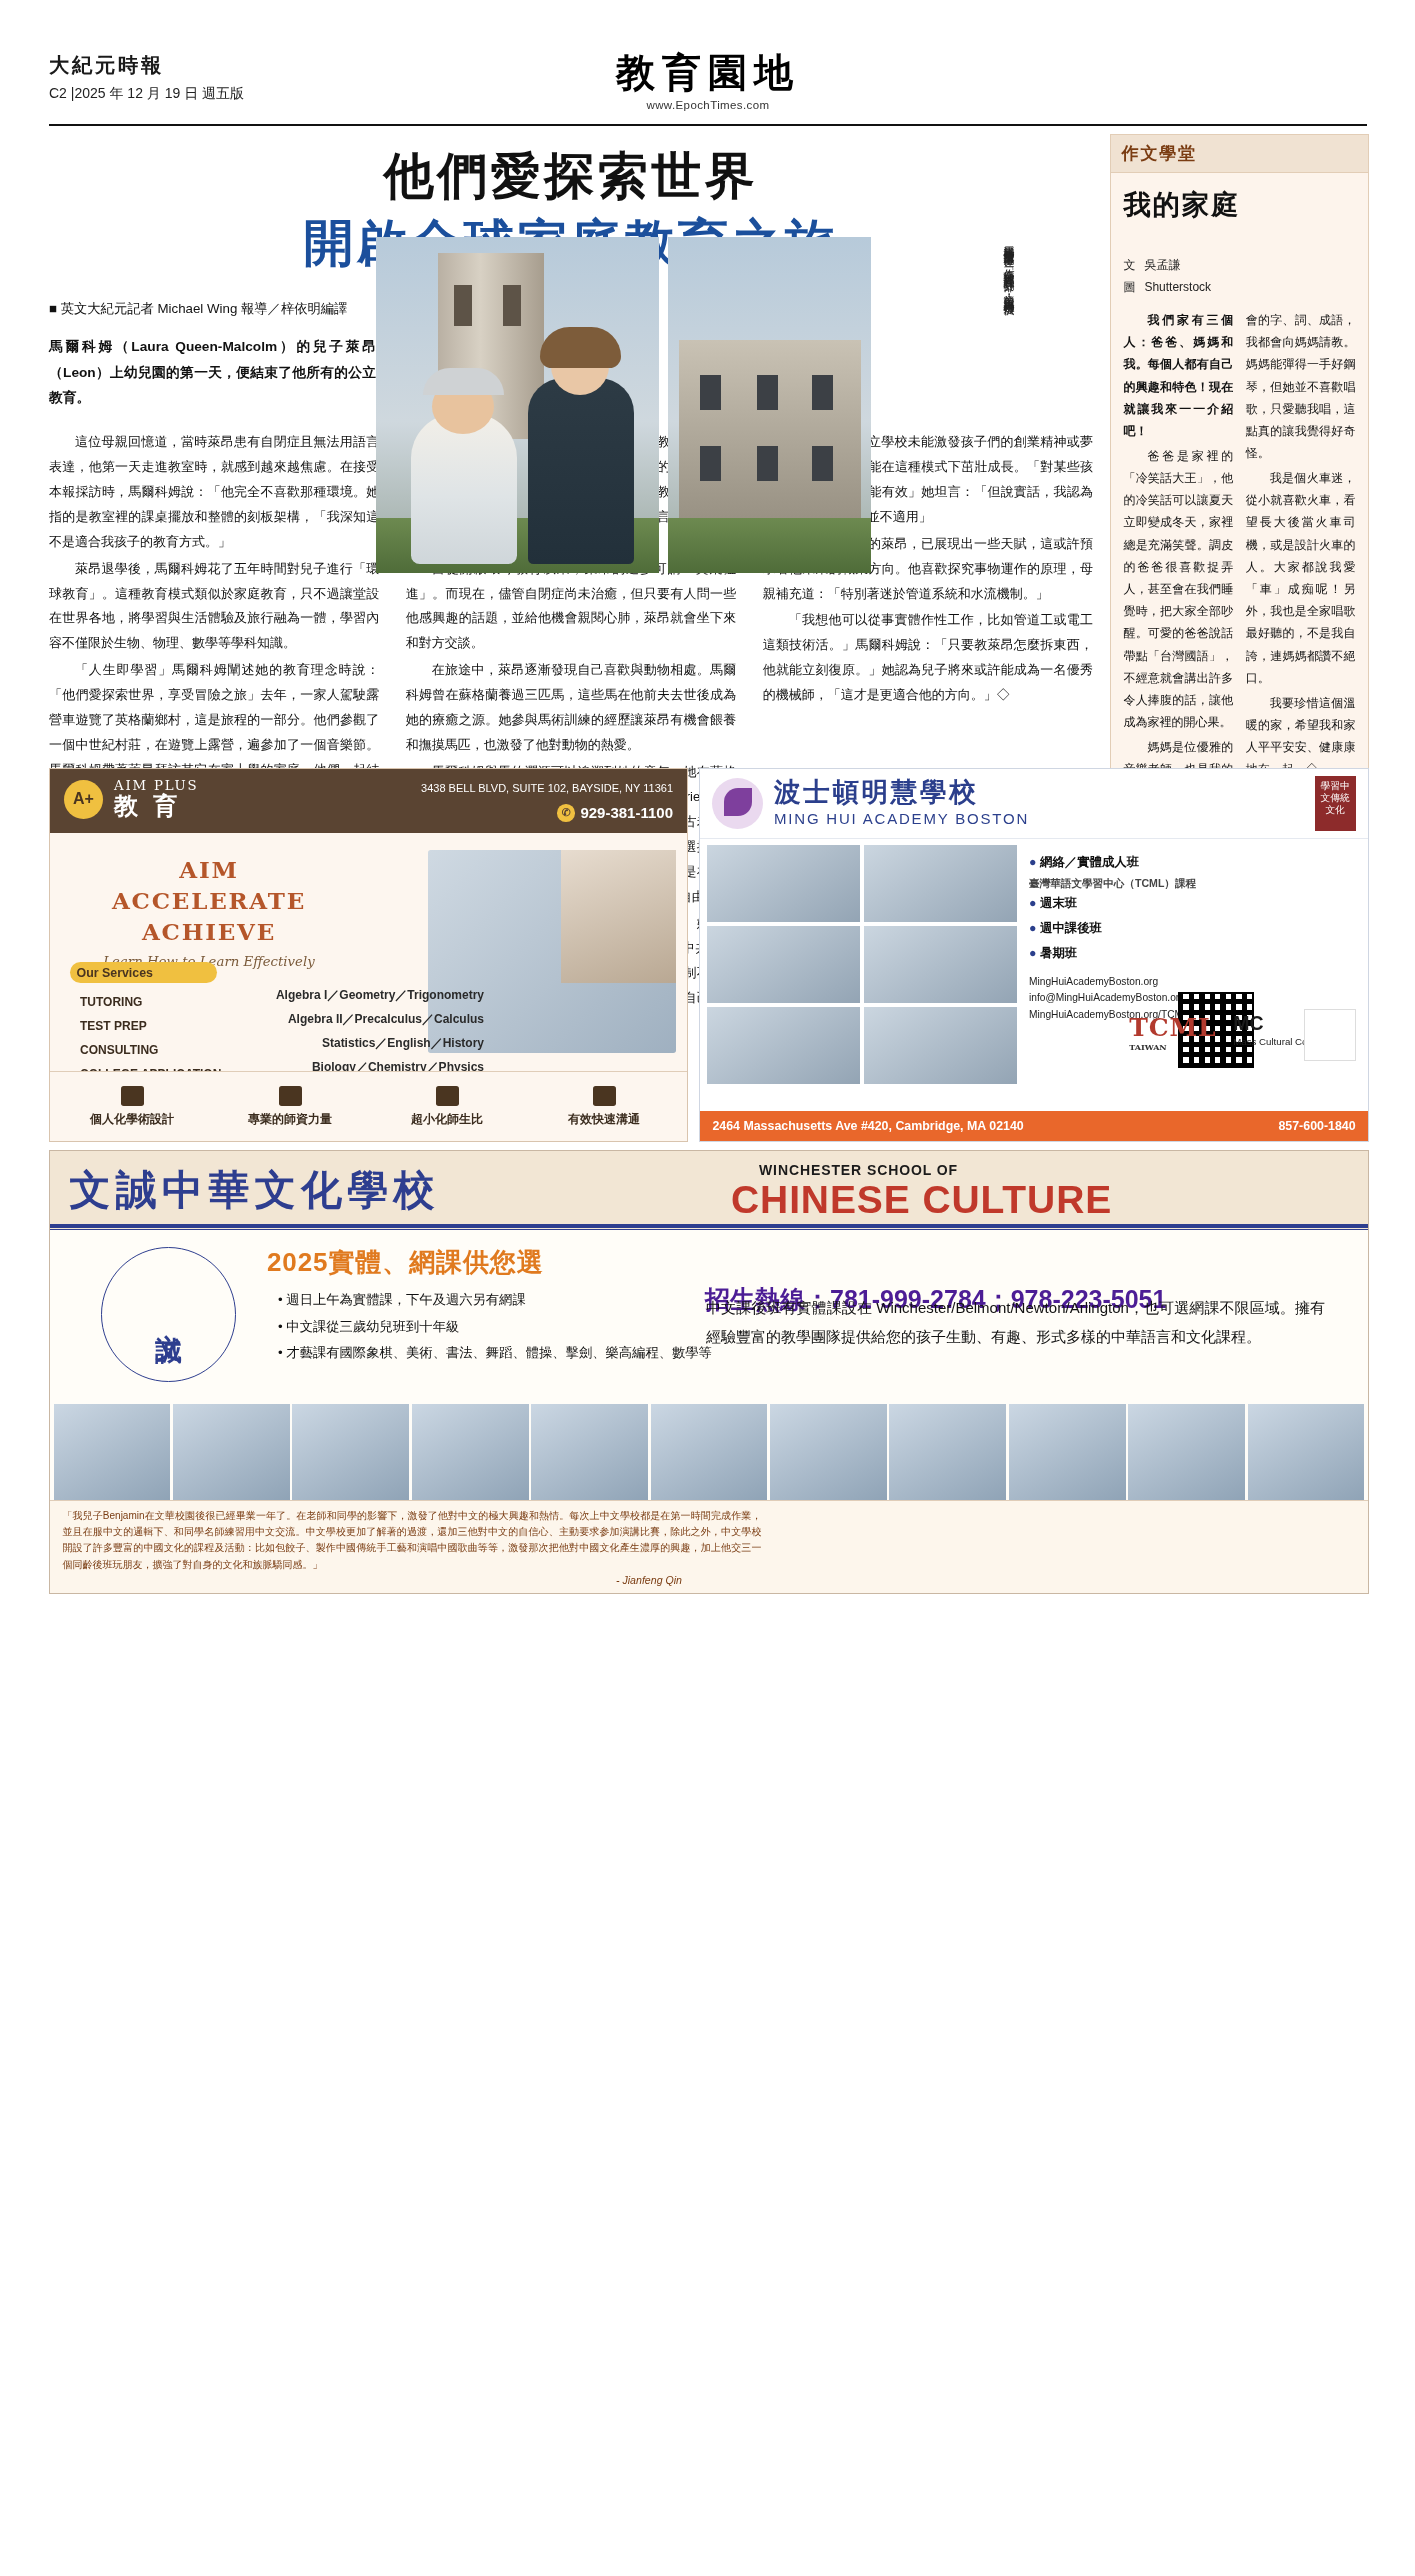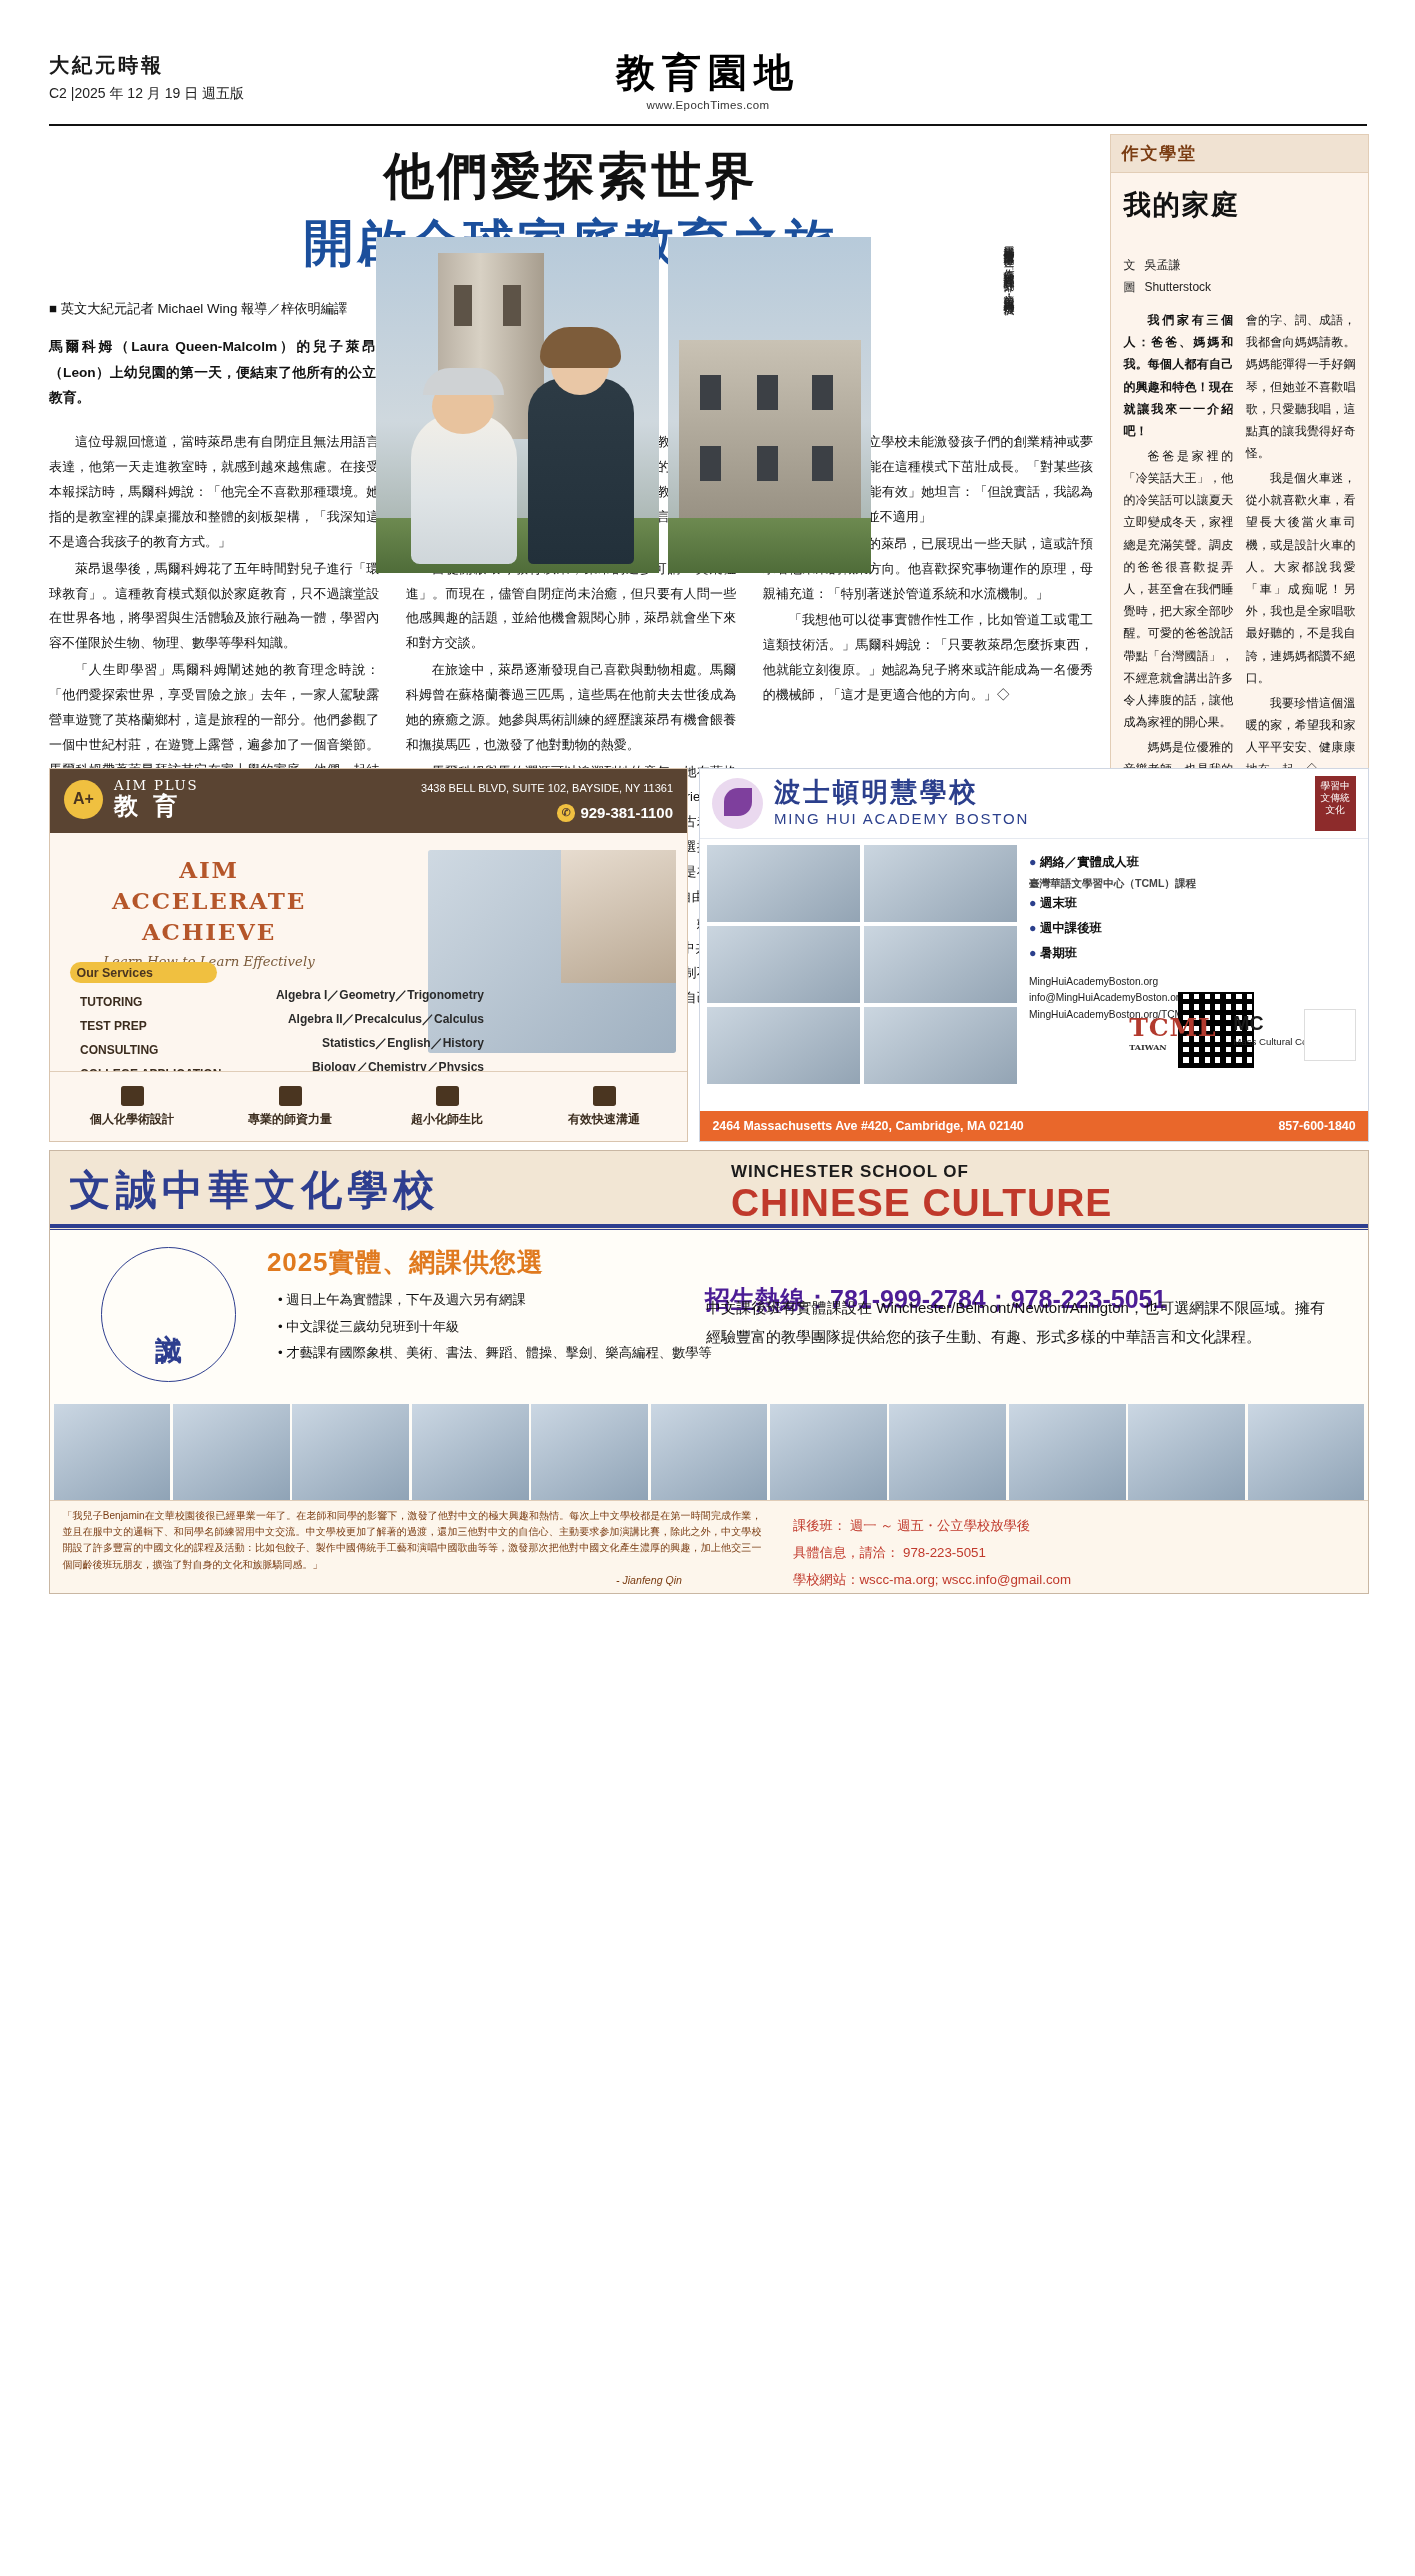--- a/index.html
+++ b/index.html
@@ -115,21 +115,21 @@
   .mc{position:absolute;left:104px;top:14px;font-size:9.7px;color:#222;line-height:1.3;}
   .mc b{display:block;font-size:19.5px;color:#1b1b1b;}
   .ocac{position:absolute;right:3.5px;top:12.4px;width:50px;height:50px;background:#ffffff;border:0.9px solid #ddd;}
   .mhab-bar{position:absolute;left:0;bottom:0;width:100%;height:30px;background:#e9672b;color:#fff;font-size:12.4px;font-weight:bold;display:flex;align-items:center;justify-content:space-between;padding:0 12.4px;box-sizing:border-box;}
 
   
   .ad-wscc{position:absolute;left:49px;top:1150px;width:1318px;height:442px;border:0.9px solid #c9b7a3;background:#fffdf8;overflow:hidden;}
   .wscc-head{height:78px;background:#f2e6d4;border-bottom:1.8px solid #2e3e8f;position:relative;}
   .wscc-zh{position:absolute;left:19.5px;top:12.4px;font-family:"DejaVu Serif",serif;font-size:41px;font-weight:bold;letter-spacing:5.3px;color:#2e3e8f;}
   .wscc-en{position:absolute;left:681px;top:10.6px;color:#1b1b1b;}
-  .wscc-en .s{font-size:17px;font-weight:bold;letter-spacing:0.9px;line-height:1.15;}
+  .wscc-en .s{font-size:14px;font-weight:bold;letter-spacing:0.9px;line-height:1.15;margin-left:28px;}
   .wscc-en .big{font-size:39px;font-weight:bold;letter-spacing:0.9px;color:#c0392b;}
   .wscc-seal{position:absolute;left:51px;top:96px;width:133px;height:133px;border-radius:50%;border:1.8px solid #2e3e8f;display:flex;align-items:center;justify-content:center;}
   .wscc-seal span{font-family:"DejaVu Serif",serif;font-size:26.5px;font-weight:bold;color:#2e3e8f;letter-spacing:1.8px;writing-mode:vertical-rl;}
   .wscc-l1{position:absolute;left:217px;top:94px;font-size:26px;font-weight:bold;color:#e07a1f;letter-spacing:0.9px;}
   .wscc-b{position:absolute;left:228px;top:136px;font-size:13.3px;line-height:2.0;color:#111;}
   .wscc-hot{position:absolute;left:655px;top:94px;font-size:25px;font-weight:bold;color:#4c1d95;margin-top:38px;}
   .wscc-p{position:absolute;left:656px;top:142px;width:619px;font-size:15px;line-height:1.95;color:#111;text-align:justify;}
   .wscc-strip{position:absolute;left:0;top:253px;width:100%;height:96px;display:flex;gap:2.7px;padding:0 3.5px;box-sizing:border-box;}
   .wscc-strip div{flex:1;background:linear-gradient(150deg,#cbd7e3,#8fa3b6);}
   .wscc-foot{position:absolute;left:0;bottom:0;width:100%;height:92px;background:#fdf6ec;border-top:0.9px solid #e0cdb8;}
@@ -335,22 +335,17 @@
       <div></div>
       <div></div>
       <div></div>
       <div></div>
       <div></div>
       <div></div>
     </div>
     <div class="wscc-foot">
       <div class="wscc-quote">「我兒子Benjamin在文華校園後很已經畢業一年了。在老師和同學的影響下，激發了他對中文的極大興趣和熱情。每次上中文學校都是在第一時間完成作業，並且在服中文的邏輯下、和同學名師練習用中文交流。中文學校更加了解著的過渡，還加三他對中文的自信心、主動要求参加演講比賽，除此之外，中文學校開設了許多豐富的中國文化的課程及活動：比如包餃子、製作中國傳統手工藝和演唱中國歌曲等等，激發那次把他對中國文化產生濃厚的興趣，加上他交三一個同齡後班玩朋友，擴強了對自身的文化和族脈驕同感。」</div>
       <div class="wscc-sign">- Jianfeng Qin</div>
-      <div class="wscc-ct">
-        <div>課後班：  週一  ～  週五・公立學校放學後</div>
-        <div>具體信息，請洽：  978-223-5051</div>
-        <div>學校網站：wscc-ma.org; wscc.info@gmail.com</div>
-      </div>
     </div>
   </div>
 
 </div>
 
 
 </body></html>

